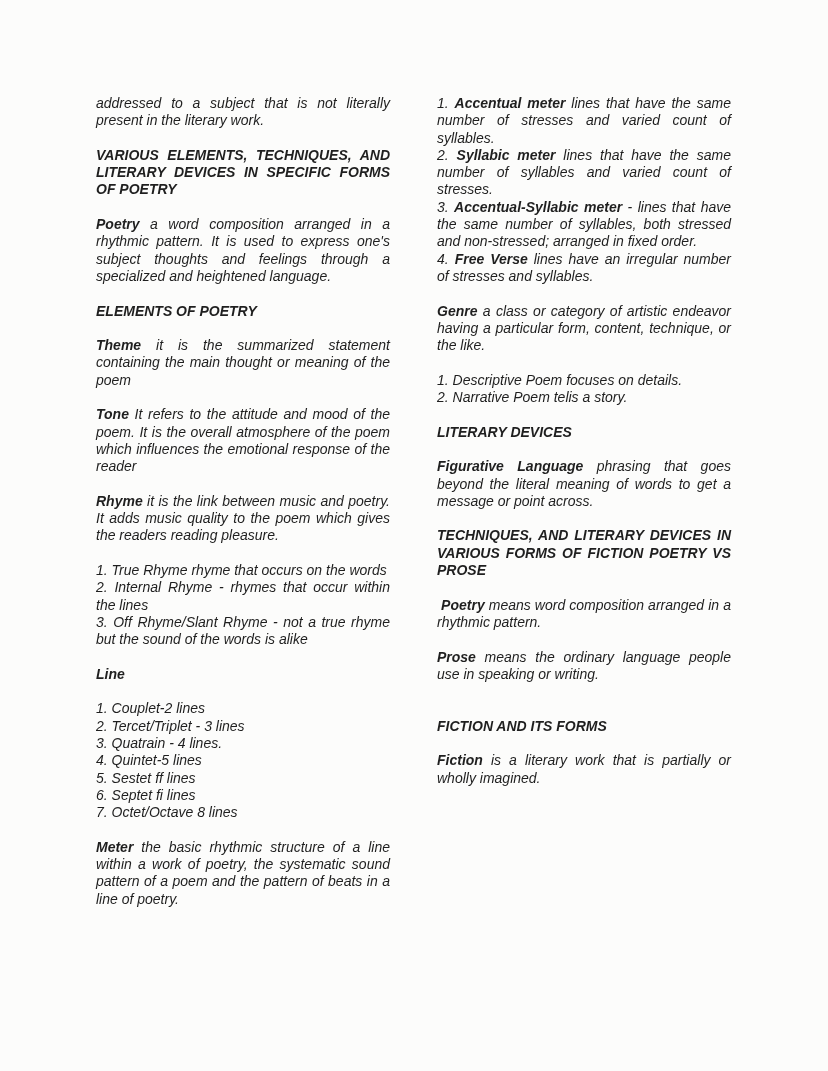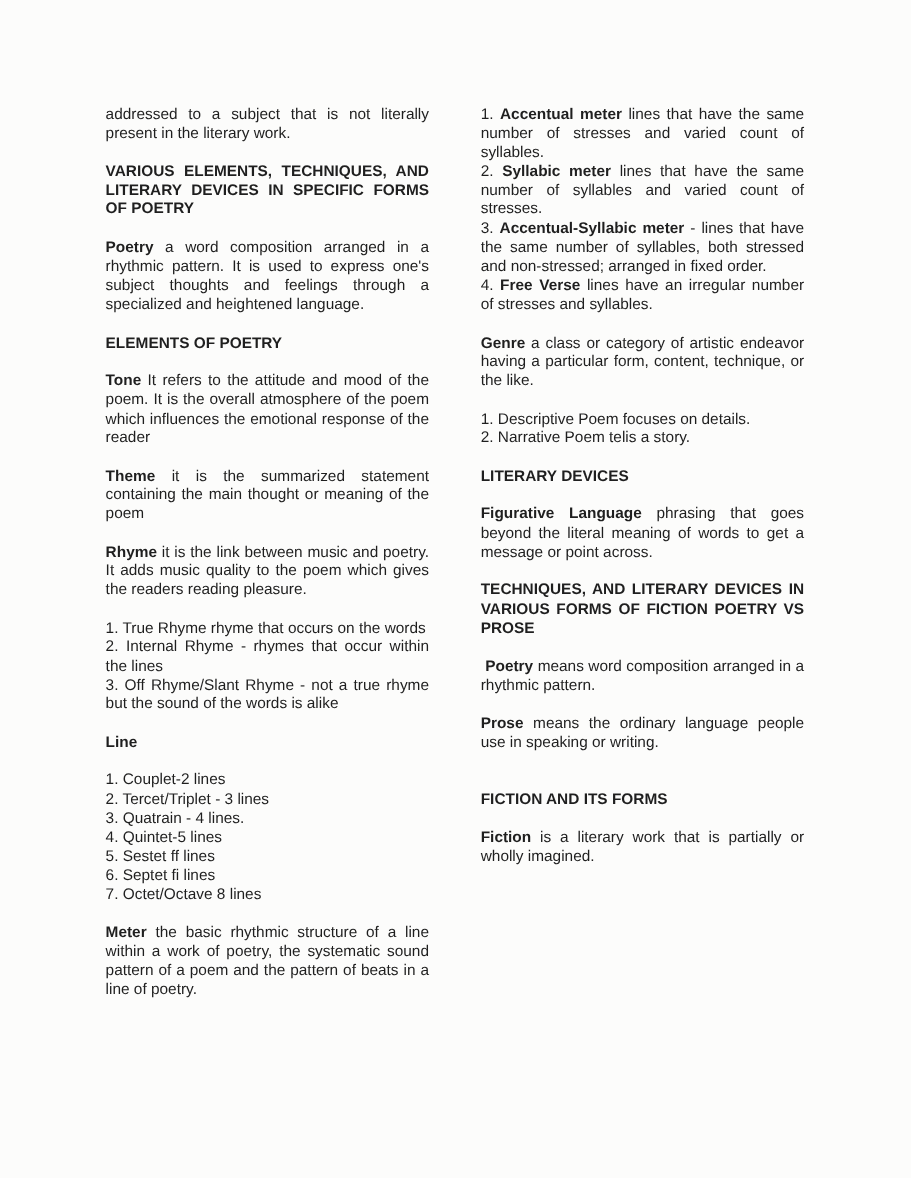--- a/index.html
+++ b/index.html
@@ -24,20 +24,21 @@
     width: 294px;
     flex: 0 0 294px;
     font-size: 14px;
     line-height: 17.3px;
     text-align: justify;
   }
   .col p, .col h2 {
     margin: 0 0 17.3px 0;
     font-size: 14px;
     line-height: 17.3px;
+    font-style: italic;
   }
   .col h2 { font-weight: 700; text-align: justify; }
   .list { margin: 0 0 17.3px 0; }
   .list p { margin: 0; }
   b { font-weight: 700; }
   .mb2 { margin-bottom: 34.6px !important; }
 </style>
 </head>
 <body>
 
@@ -46,23 +47,23 @@
   <div class="col">
 
     <p>addressed to a subject that is not literally present in the literary work.</p>
 
     <h2>VARIOUS ELEMENTS, TECHNIQUES, AND LITERARY DEVICES IN SPECIFIC FORMS OF POETRY</h2>
 
     <p><b>Poetry</b><span> a word composition arranged in a rhythmic pattern. It is used to express one's subject thoughts and feelings through a specialized and heightened language.</span></p>
 
     <h2>ELEMENTS OF POETRY</h2>
 
+    <p><b>Theme</b><span> it is the summarized statement containing the main thought or meaning of the poem</span></p>
+
     <p><b>Tone</b><span> It refers to the attitude and mood of the poem. It is the overall atmosphere of the poem which influences the emotional response of the reader</span></p>
-
-    <p><b>Theme</b><span> it is the summarized statement containing the main thought or meaning of the poem</span></p>
 
     <p><b>Rhyme</b><span> it is the link between music and poetry. It adds music quality to the poem which gives the readers reading pleasure.</span></p>
 
     <div class="list">
       <p>1. True Rhyme rhyme that occurs on the words</p>
       <p>2. Internal Rhyme - rhymes that occur within the lines</p>
       <p>3. Off Rhyme/Slant Rhyme - not a true rhyme but the sound of the words is alike</p>
     </div>
 
     <h2>Line</h2>

